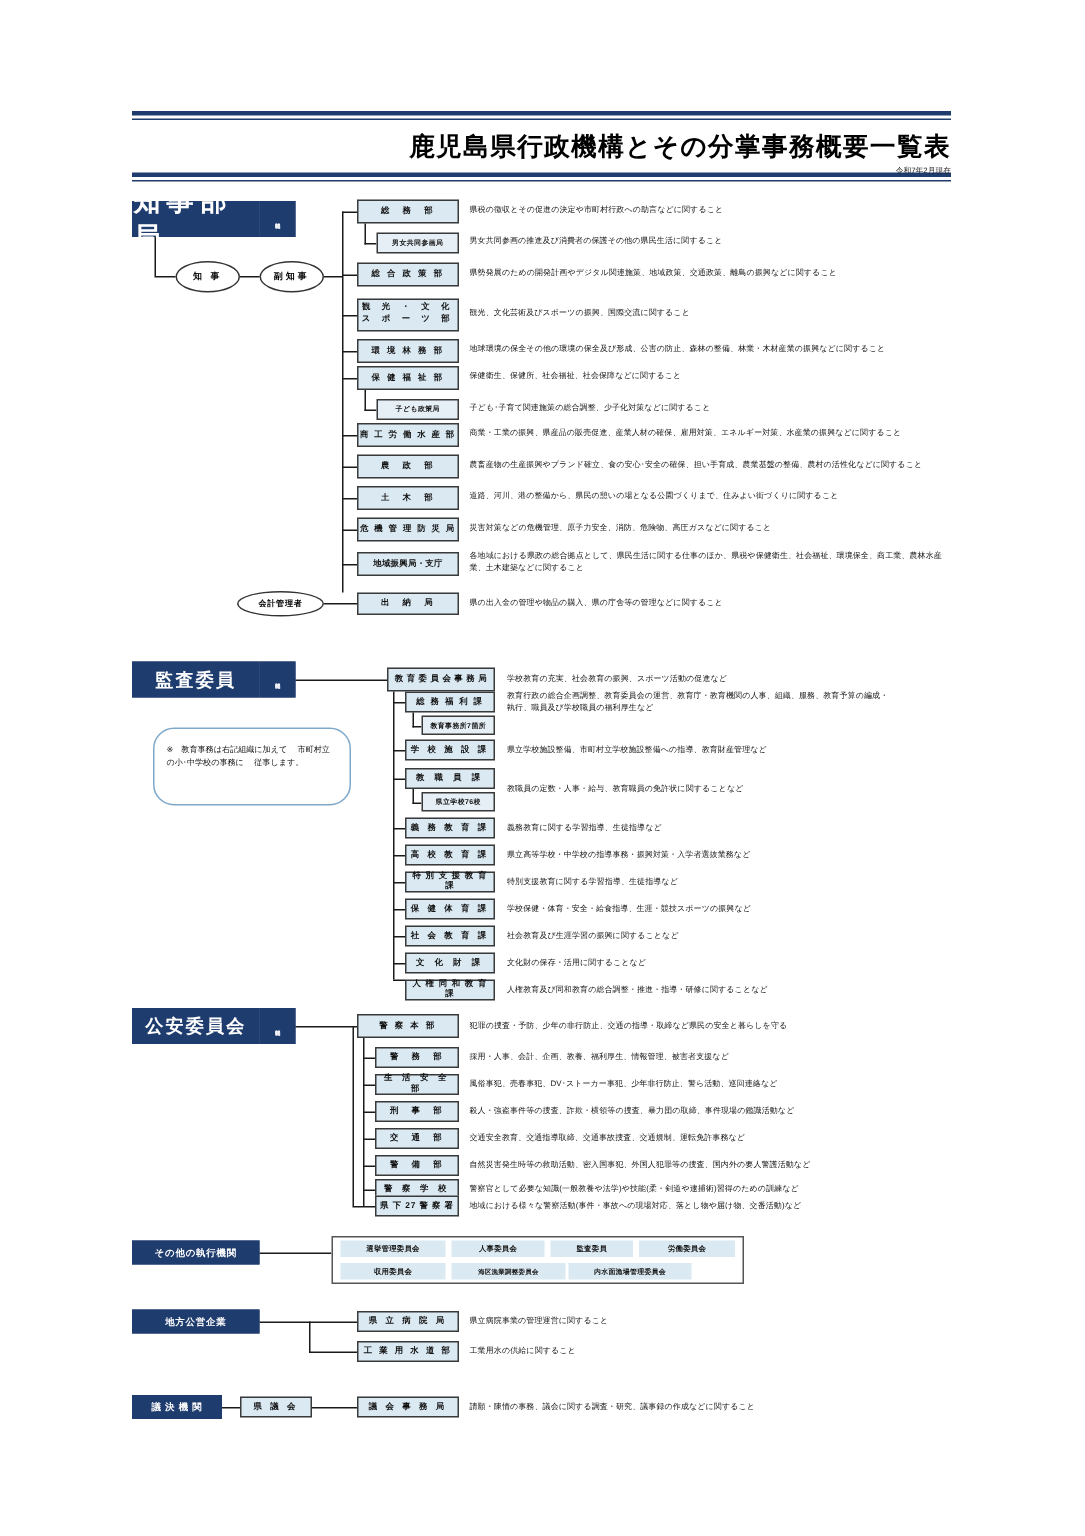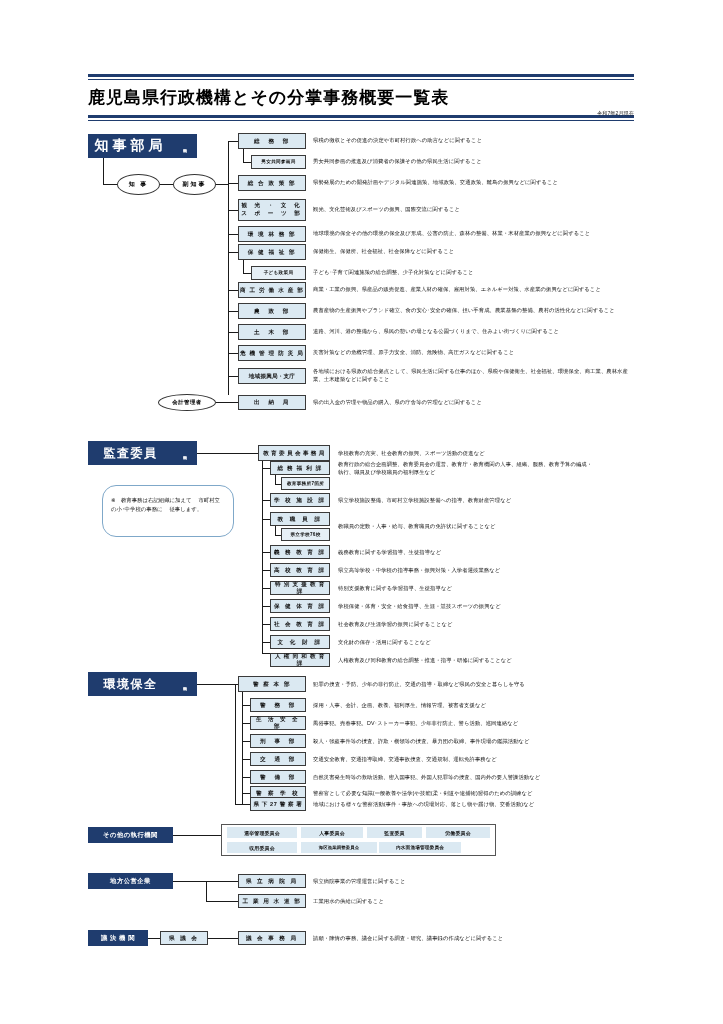--- a/index.html
+++ b/index.html
@@ -8,34 +8,34 @@
     font-family:"Liberation Sans","DejaVu Sans",sans-serif;
     color:#000;overflow:hidden;position:relative;
   }
   .page{position:relative;width:723px;height:1024px;}
 
   
   .title-wrap{position:absolute;left:88px;top:74px;width:546px;}
   .rule-top{height:3px;background:#1f3c6e;margin-bottom:2px;}
   .rule-top2{height:1px;background:#1f3c6e;margin-bottom:6px;}
   .title-text{
-    text-align:left;font-size:17px;font-weight:bold;letter-spacing:1px;
+    text-align:right;font-size:17px;font-weight:bold;letter-spacing:1px;
     color:#000;line-height:1.3;padding:1px 0 4px 0;
   }
   .rule-bot{height:3px;background:#1f3c6e;margin-top:2px;}
   .rule-bot2{height:1px;background:#1f3c6e;margin-top:2px;}
   .asof{position:absolute;left:0;top:36px;width:546px;text-align:right;font-size:5.2px;color:#222;}
 
   
   .navy-box{
     position:absolute;background:#1f3c6e;border:1px solid #1f3c6e;
     color:#fff;font-weight:bold;display:flex;align-items:center;justify-content:center;
     box-sizing:border-box;
   }
-  .navy-box.big{font-size:14px;letter-spacing:4px;}
+  .navy-box.big{font-size:18px;letter-spacing:4px;}
   .navy-box.small{font-size:6.3px;letter-spacing:.5px;}
   .exec-tag{
     position:absolute;background:#1f3c6e;border:1px solid #1f3c6e;color:#fff;
     box-sizing:border-box;display:flex;align-items:center;justify-content:center;
     font-size:3.6px;line-height:1.15;text-align:center;letter-spacing:0;
     padding:1px 1px;
   }
   .exec-tag span{display:inline-block;writing-mode:vertical-rl;}
   .exec-inner{display:flex;gap:1px;}
 
@@ -223,21 +223,21 @@
   <div class="desc" style="left:338px;top:621px;width:300px;">社会教育及び生涯学習の振興に関することなど</div>
 
   <div class="ln lnh" style="left:262px;top:642px;width:8px;"></div>
   <div class="lt-box" style="left:270px;top:635px;width:60px;height:14px;letter-spacing:2.6px;">文 化 財 課</div>
   <div class="desc" style="left:338px;top:639px;width:300px;">文化財の保存・活用に関することなど</div>
 
   <div class="ln lnh" style="left:262px;top:653px;width:8px;"></div>
   <div class="lt-box tight" style="left:270px;top:653px;width:60px;height:14px;letter-spacing:.8px;">人 権 同 和 教 育 課</div>
   <div class="desc" style="left:338px;top:657px;width:300px;">人権教育及び同和教育の総合調整・推進・指導・研修に関することなど</div>
 
-  <div class="navy-box big" style="left:88px;top:672px;width:85px;height:24px;font-size:12px;letter-spacing:1.5px;">環境保全</div>
+  <div class="navy-box big" style="left:88px;top:672px;width:85px;height:24px;font-size:12px;letter-spacing:1.5px;">公安委員会</div>
   <div class="exec-tag" style="left:173px;top:672px;width:24px;height:24px;">
     <div class="exec-inner">
         <span>執行機関</span>
       </div>
   </div>
   <div class="ln lnh" style="left:197px;top:684px;width:41px;"></div>
 
   <div class="lt-box" style="left:238px;top:676px;width:68px;height:16px;">警 察 本 部</div>
   <div class="desc" style="left:313px;top:681px;width:320px;">犯罪の捜査・予防、少年の非行防止、交通の指導・取締など県民の安全と暮らしを守る</div>
 

